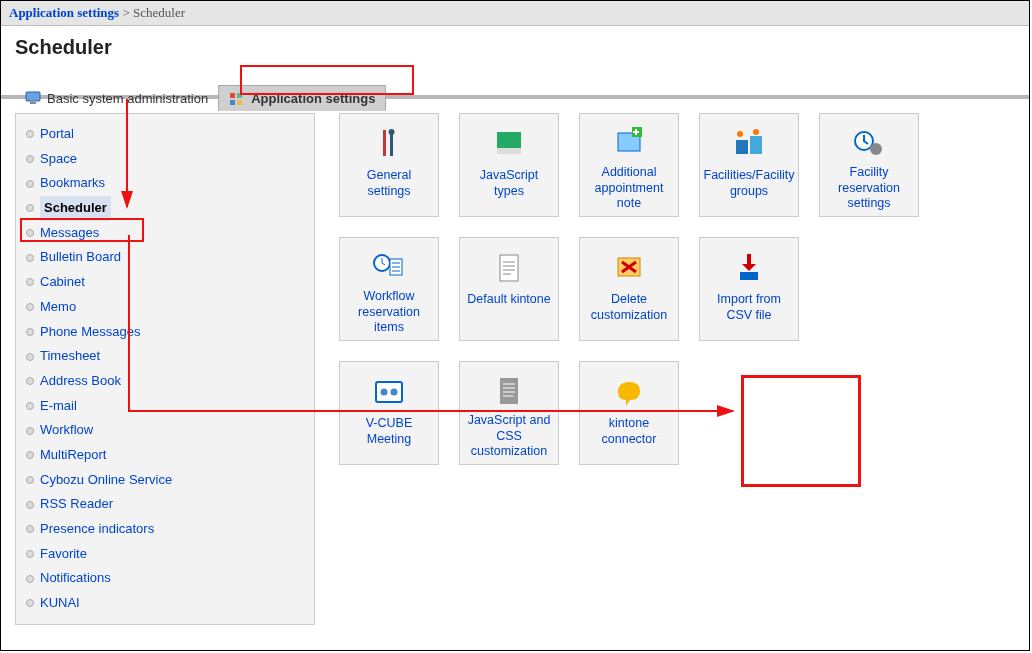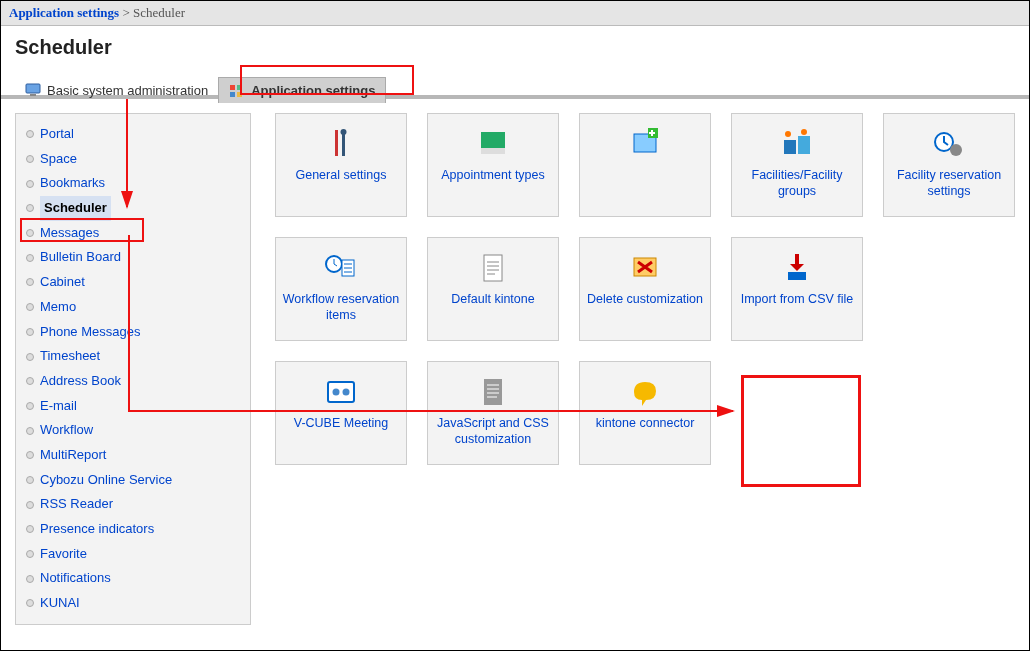--- a/index.html
+++ b/index.html
@@ -41,21 +41,21 @@
     height: 30px;
   }
   .tab {
     display: inline-flex;
     align-items: center;
     gap: 6px;
     padding: 4px 10px;
     cursor: pointer;
     color: #333;
     position: relative;
-    top: 8px;
+    top: 16px;
     height: 26px;
   }
   .tab.active {
     background: #cfcfcf;
     border: 1px solid #aaa;
     border-bottom: none;
     font-weight: bold;
   }
   .tab .tabicon { width: 16px; height: 14px; }
   .redbox-tab {
@@ -105,21 +105,21 @@
 
   .grid {
     flex: 1;
     padding-left: 24px;
     display: flex;
     flex-direction: column;
     gap: 20px;
   }
   .grid-row { display: flex; gap: 20px; }
   .tile {
-    width: 132px;
+    width: 100px;
     height: 104px;
     border: 1px solid #ccc;
     background: #f3f3f3;
     display: flex;
     flex-direction: column;
     align-items: center;
     justify-content: flex-start;
     padding: 10px 4px 4px 4px;
     cursor: pointer;
     text-align: center;
@@ -277,30 +277,31 @@
             </div>
             <div class="label">General settings</div>
           </div>
           <div class="tile">
             <div class="icon-slot">
               <svg xmlns="http://www.w3.org/2000/svg" width="38" height="36" viewBox="0 0 38 36">
                 <rect x="7" y="6" width="24" height="20" fill="#2a6"></rect>
                 <rect x="7" y="22" width="24" height="6" fill="#ddd"></rect>
               </svg>
             </div>
-            <div class="label">Appointment types</div>
+            <div class="label">JavaScript types</div>
           </div>
           <div class="tile">
             <div class="icon-slot">
               <svg xmlns="http://www.w3.org/2000/svg" width="38" height="36" viewBox="0 0 38 36">
                 <rect x="8" y="8" width="22" height="18" fill="#8cf" stroke="#06c"></rect>
                 <rect x="22" y="2" width="10" height="10" fill="#3b3"></rect>
                 <path d="M26 4 v6 M23 7 h6" stroke="#fff" stroke-width="2"></path>
               </svg>
             </div>
+            <div class="label">Additional appointment note</div>
           </div>
           <div class="tile">
             <div class="icon-slot">
               <svg xmlns="http://www.w3.org/2000/svg" width="38" height="36" viewBox="0 0 38 36">
                 <rect x="6" y="14" width="12" height="14" fill="#27b"></rect>
                 <rect x="20" y="10" width="12" height="18" fill="#4ad"></rect>
                 <circle cx="10" cy="8" r="3" fill="#f70"></circle>
                 <circle cx="26" cy="6" r="3" fill="#f70"></circle>
               </svg>
             </div>

